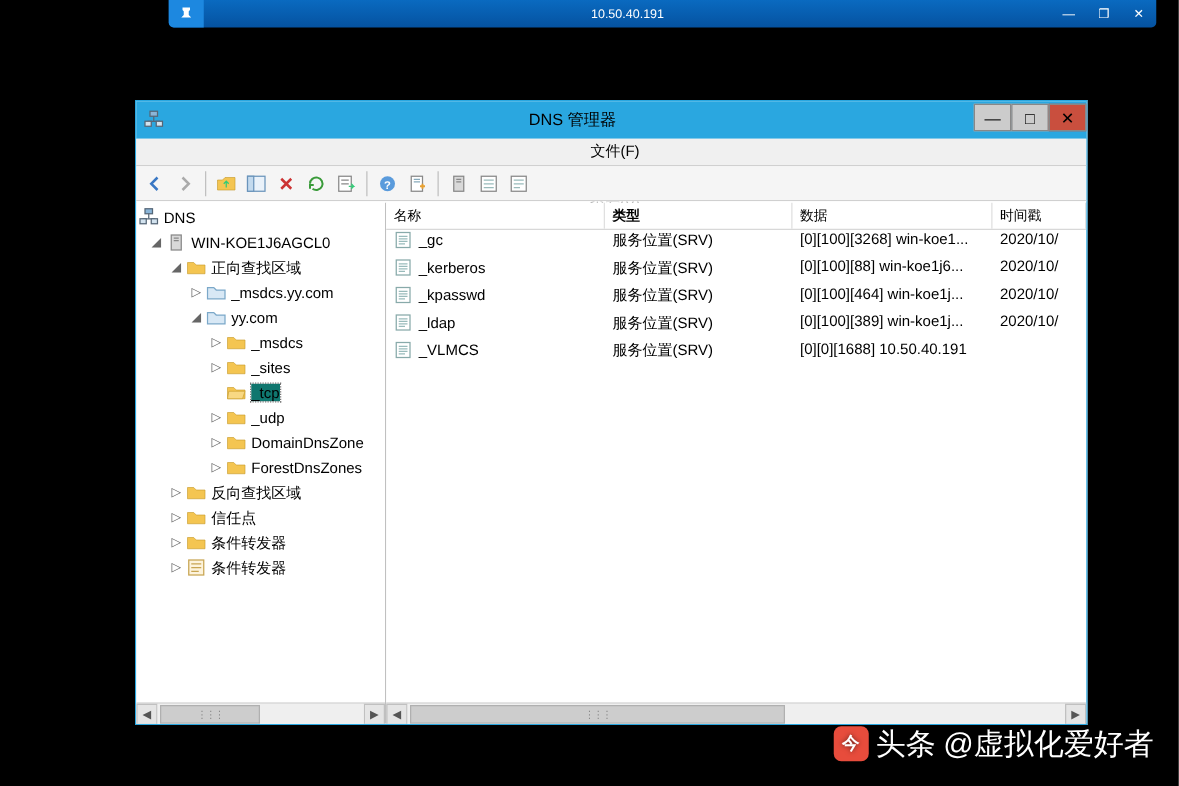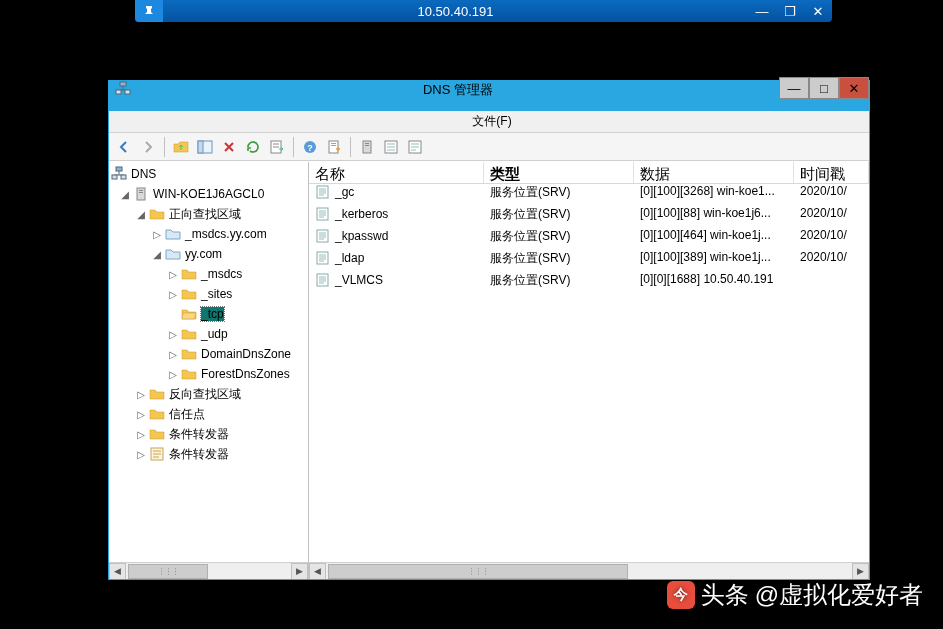--- a/index.html
+++ b/index.html
@@ -1,25 +1,25 @@
 <!DOCTYPE html>
 <html><head>
 <meta charset="utf-8">
 <style>
 * { box-sizing: border-box; margin: 0; padding: 0; font-family: "Microsoft YaHei", SimSun, Arial, sans-serif; }
 body { background: #000; width: 943px; height: 629px; overflow: hidden; position: relative; }
 
-.rdp-bar { position: absolute; top: 0; left: 135px; width: 697px; height: 22px; background: linear-gradient(#0a6ac0, #0552a0); display: flex; align-items: center; color: #fff; font-size: 13px; border-bottom-left-radius: 4px; border-bottom-right-radius: 4px; }
+.rdp-bar { position: absolute; top: 0; left: 135px; width: 790px; height: 22px; background: linear-gradient(#0a6ac0, #0552a0); display: flex; align-items: center; color: #fff; font-size: 10px; border-bottom-left-radius: 4px; border-bottom-right-radius: 4px; }
 .rdp-pin { width: 28px; height: 22px; background: #1d88e0; display: flex; align-items: center; justify-content: center; border-bottom-left-radius: 4px; }
 .rdp-title { flex: 1; text-align: center; }
 .rdp-btns { display: flex; }
 .rdp-btn { width: 28px; height: 22px; display: flex; align-items: center; justify-content: center; cursor: pointer; }
 
 .window { position: absolute; left: 108px; top: 80px; width: 762px; height: 500px; background: #fff; border: 1px solid #2aa7e0; display: flex; flex-direction: column; }
-.titlebar { height: 30px; background: #2aa7e0; display: flex; padding-left: 6px; }
+.titlebar { height: 30px; background: #2aa7e0; display: flex; align-items: center; padding-left: 6px; }
 .title-icon { width: 16px; height: 16px; margin-right: 6px; }
 .title-text { flex: 1; text-align: center; color: #000; font-size: 13px; }
 .win-controls { display: flex; }
 .win-btn { width: 30px; height: 22px; display: flex; align-items: center; justify-content: center; font-size: 13px; font-family: Arial; cursor: pointer; margin-top: -4px; }
 .win-btn.min, .win-btn.max { background: #ccc; border: 1px solid #888; }
 .win-btn.close { background: #c94f3e; color: #000; border: 1px solid #888; }
 
 .menubar { height: 22px; background: #f0f0f0; border-bottom: 1px solid #d0d0d0; display: flex; align-items: center; padding-left: 6px; font-size: 12px; flex-direction: column; }
 .menu-item { padding: 2px 8px; cursor: pointer; }
 
@@ -31,21 +31,21 @@
 .tree-panel { width: 200px; border-right: 1px solid #c0c0c0; display: flex; flex-direction: column; background: #fff; }
 .tree-body { flex: 1; overflow: hidden; font-size: 12px; padding: 2px; }
 .tree-node { display: flex; align-items: center; height: 20px; cursor: pointer; white-space: nowrap; }
 .tree-expander { width: 12px; height: 12px; display: inline-flex; align-items: center; justify-content: center; font-size: 10px; color: #666; margin-right: 2px; }
 .tree-icon { width: 16px; height: 16px; margin-right: 4px; display: inline-flex; align-items: center; justify-content: center; flex-shrink: 0; }
 .tree-label.selected { background: #0f766e; outline: 1px dotted #777; padding: 0 0; }
 .tree-children { padding-left: 16px; }
 .tree-children.lvl0 { padding-left: 8px; }
 
 .list-panel { flex: 1; display: flex; flex-direction: column; background: #fff; }
-.list-header { height: 22px; display: flex; border-bottom: 1px solid #d8d8d8; background: #fff; font-size: 15px; justify-content: center; }
+.list-header { height: 22px; display: flex; border-bottom: 1px solid #d8d8d8; background: #fff; font-size: 11px; justify-content: center; }
 .list-col-h { padding: 3px 6px; border-right: 1px solid #e0e0e0; cursor: pointer; overflow: hidden; }
 .list-body { flex: 1; overflow: hidden; font-size: 12px; }
 .list-row { display: flex; height: 22px; align-items: flex-start; cursor: pointer; }
 .list-cell { padding: 0 6px; overflow: hidden; white-space: nowrap; text-overflow: ellipsis; display: flex; align-items: center; }
 .row-icon { width: 16px; height: 16px; margin-right: 4px; display: inline-flex; align-items: center; justify-content: center; flex-shrink: 0; }
 
 .hscroll { height: 17px; background: #f0f0f0; border-top: 1px solid #d0d0d0; display: flex; align-items: center; }
 .sc-btn { width: 17px; height: 17px; background: #e5e5e5; border: 1px solid #c0c0c0; display: flex; align-items: center; justify-content: center; font-size: 9px; color: #555; cursor: pointer; }
 .sc-track { flex: 1; height: 17px; background: #efefef; position: relative; }
 .sc-thumb { position: absolute; height: 15px; top: 1px; background: #cdcdcd; border: 1px solid #b0b0b0; display: flex; align-items: center; justify-content: center; cursor: pointer; }

